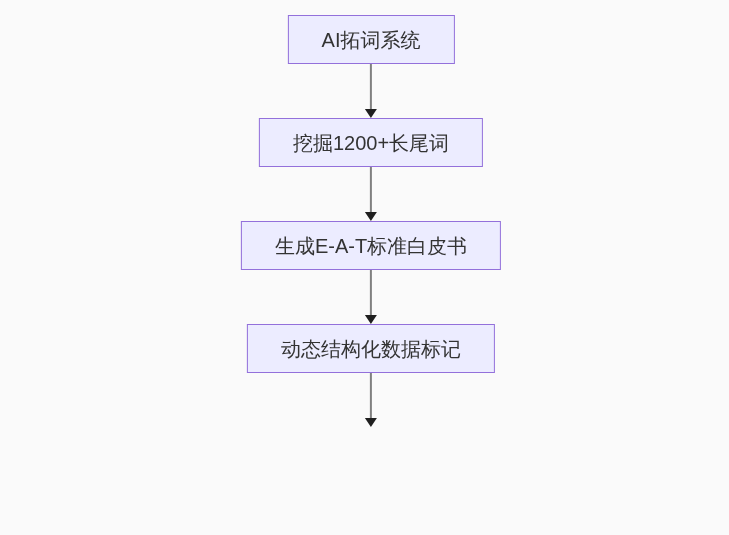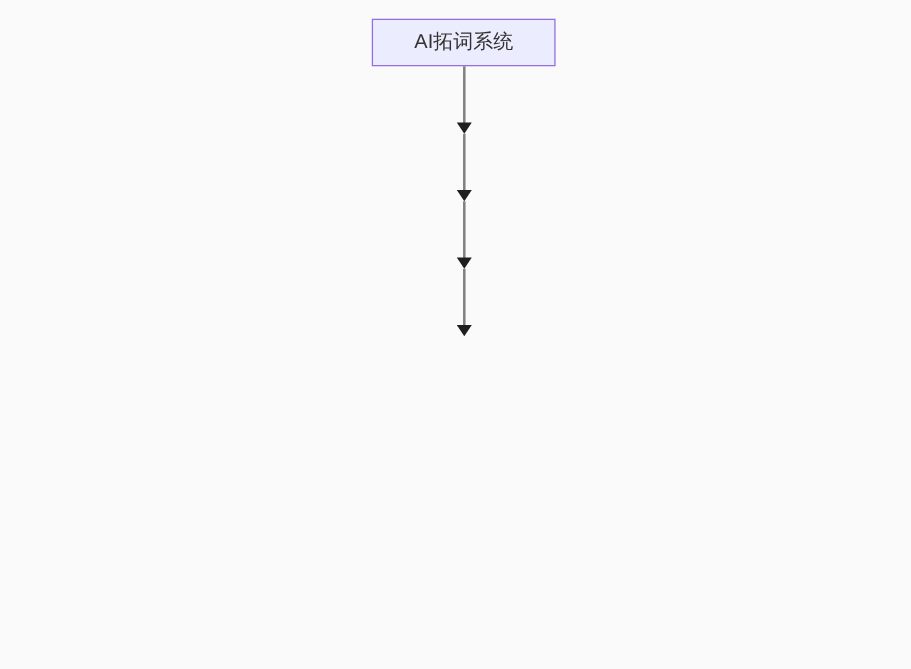--- a/index.html
+++ b/index.html
@@ -18,29 +18,29 @@
     position: absolute;
     left: 371px;
     top: 15px;
     transform: translateX(-50%);
     display: flex;
     flex-direction: column;
     align-items: center;
   }
   .node {
     box-sizing: border-box;
-    height: 38px;
+    height: 49px;
     padding: 0 33px;
     background: var(--node_fill, #ececff);
     border: 1.5px solid var(--node_border, #9370db);
     display: flex;
     align-items: center;
     justify-content: center;
     color: var(--node_text, #333333);
-    font-size: 16px;
+    font-size: 20px;
     line-height: 1;
     white-space: nowrap;
   }
   .arrow {
     position: relative;
     width: 14px;
     height: 54px;
     flex: 0 0 auto;
   }
   .arrow-line {
@@ -71,32 +71,41 @@
 
   <div class="node">
     <span>AI拓词系统</span>
   </div>
 
   <div class="arrow">
     <span class="arrow-line"></span>
     <span class="arrow-head"></span>
   </div>
 
+  <div class="node">
+    <span>挖掘1200+长尾词</span>
+  </div>
 
   <div class="arrow">
     <span class="arrow-line"></span>
     <span class="arrow-head"></span>
   </div>
 
+  <div class="node">
+    <span>生成E-A-T标准白皮书</span>
+  </div>
 
   <div class="arrow">
     <span class="arrow-line"></span>
     <span class="arrow-head"></span>
   </div>
 
+  <div class="node">
+    <span>动态结构化数据标记</span>
+  </div>
 
   <div class="arrow">
     <span class="arrow-line"></span>
     <span class="arrow-head"></span>
   </div>
 
 
 </div>
 
 </body></html>

